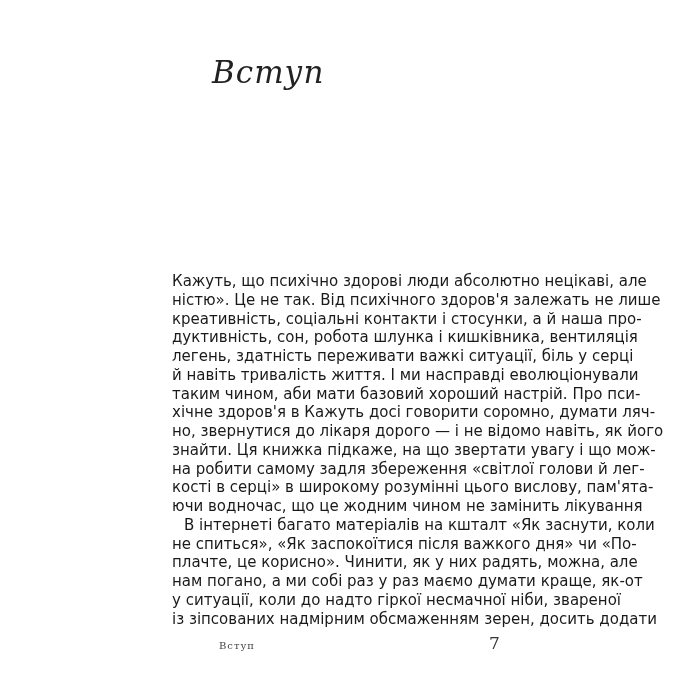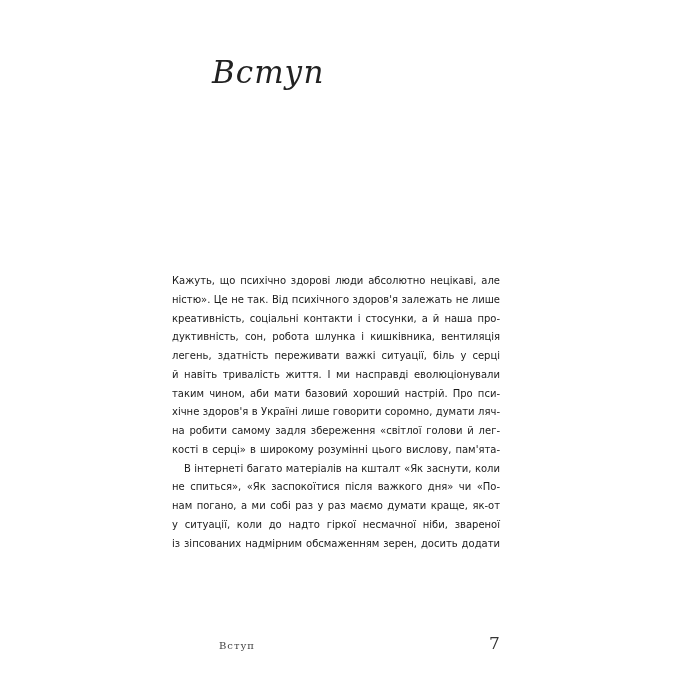--- a/index.html
+++ b/index.html
@@ -4,21 +4,21 @@
 <style>
   html, body { margin: 0; padding: 0; background: #ffffff; }
   body { width: 700px; height: 700px; position: relative; overflow: hidden; color: #1a1a1a; }
   .title {
     position: absolute; left: 212px; top: 54px;
     font-family: "DejaVu Serif", serif; font-style: italic;
     font-size: 31px; letter-spacing: 1px; color: #222; margin: 0; font-weight: normal;
   }
   .body-text {
     position: absolute; left: 172px; top: 272px; width: 328px;
-    font-family: "DejaVu Sans", sans-serif; font-size: 10px;
+    font-family: "DejaVu Sans", sans-serif; font-size: 15px;
     line-height: 18.75px; color: #1a1a1a;
   }
   .line { display: block; white-space: nowrap; text-align: justify; text-align-last: justify; }
   .line.last { text-align-last: left; }
   .line.indent { padding-left: 12px; }
   .footer-title {
     position: absolute; left: 219px; top: 640px;
     font-family: "DejaVu Serif", serif; font-size: 10px; letter-spacing: 1px; color: #444;
   }
   .page-number {
@@ -32,24 +32,28 @@
 <h1 class="title">Вступ</h1>
 
 <div class="body-text">
   <span class="line">Кажуть, що психічно здорові люди абсолютно нецікаві, але</span>
   <span class="line">ністю». Це не так. Від психічного здоров'я залежать не лише</span>
   <span class="line">креативність, соціальні контакти і стосунки, а й наша про-</span>
   <span class="line">дуктивність, сон, робота шлунка і кишківника, вентиляція</span>
   <span class="line">легень, здатність переживати важкі ситуації, біль у серці</span>
   <span class="line">й навіть тривалість життя. І ми насправді еволюціонували</span>
   <span class="line">таким чином, аби мати базовий хороший настрій. Про пси-</span>
-  <span class="line">хічне здоров'я в Україні лише говорити соромно, думати ляч-</span>
+  <span class="line">хічне здоров'я в Кажуть досі говорити соромно, думати ляч-</span>
+  <span class="line">но, звернутися до лікаря дорого — і не відомо навіть, як його</span>
+  <span class="line">знайти. Ця книжка підкаже, на що звертати увагу і що мож-</span>
   <span class="line">на робити самому задля збереження «світлої голови й лег-</span>
   <span class="line">кості в серці» в широкому розумінні цього вислову, пам'ята-</span>
+  <span class="line">ючи водночас, що це жодним чином не замінить лікування</span>
   <span class="line indent">В інтернеті багато матеріалів на кшталт «Як заснути, коли</span>
   <span class="line">не спиться», «Як заспокоїтися після важкого дня» чи «По-</span>
+  <span class="line">плачте, це корисно». Чинити, як у них радять, можна, але</span>
   <span class="line">нам погано, а ми собі раз у раз маємо думати краще, як-от</span>
   <span class="line">у ситуації, коли до надто гіркої несмачної ніби, звареної</span>
   <span class="line">із зіпсованих надмірним обсмаженням зерен, досить додати</span>
 </div>
 
 <div class="footer-title">Вступ</div>
 <div class="page-number">7</div>
 
 </body></html>

